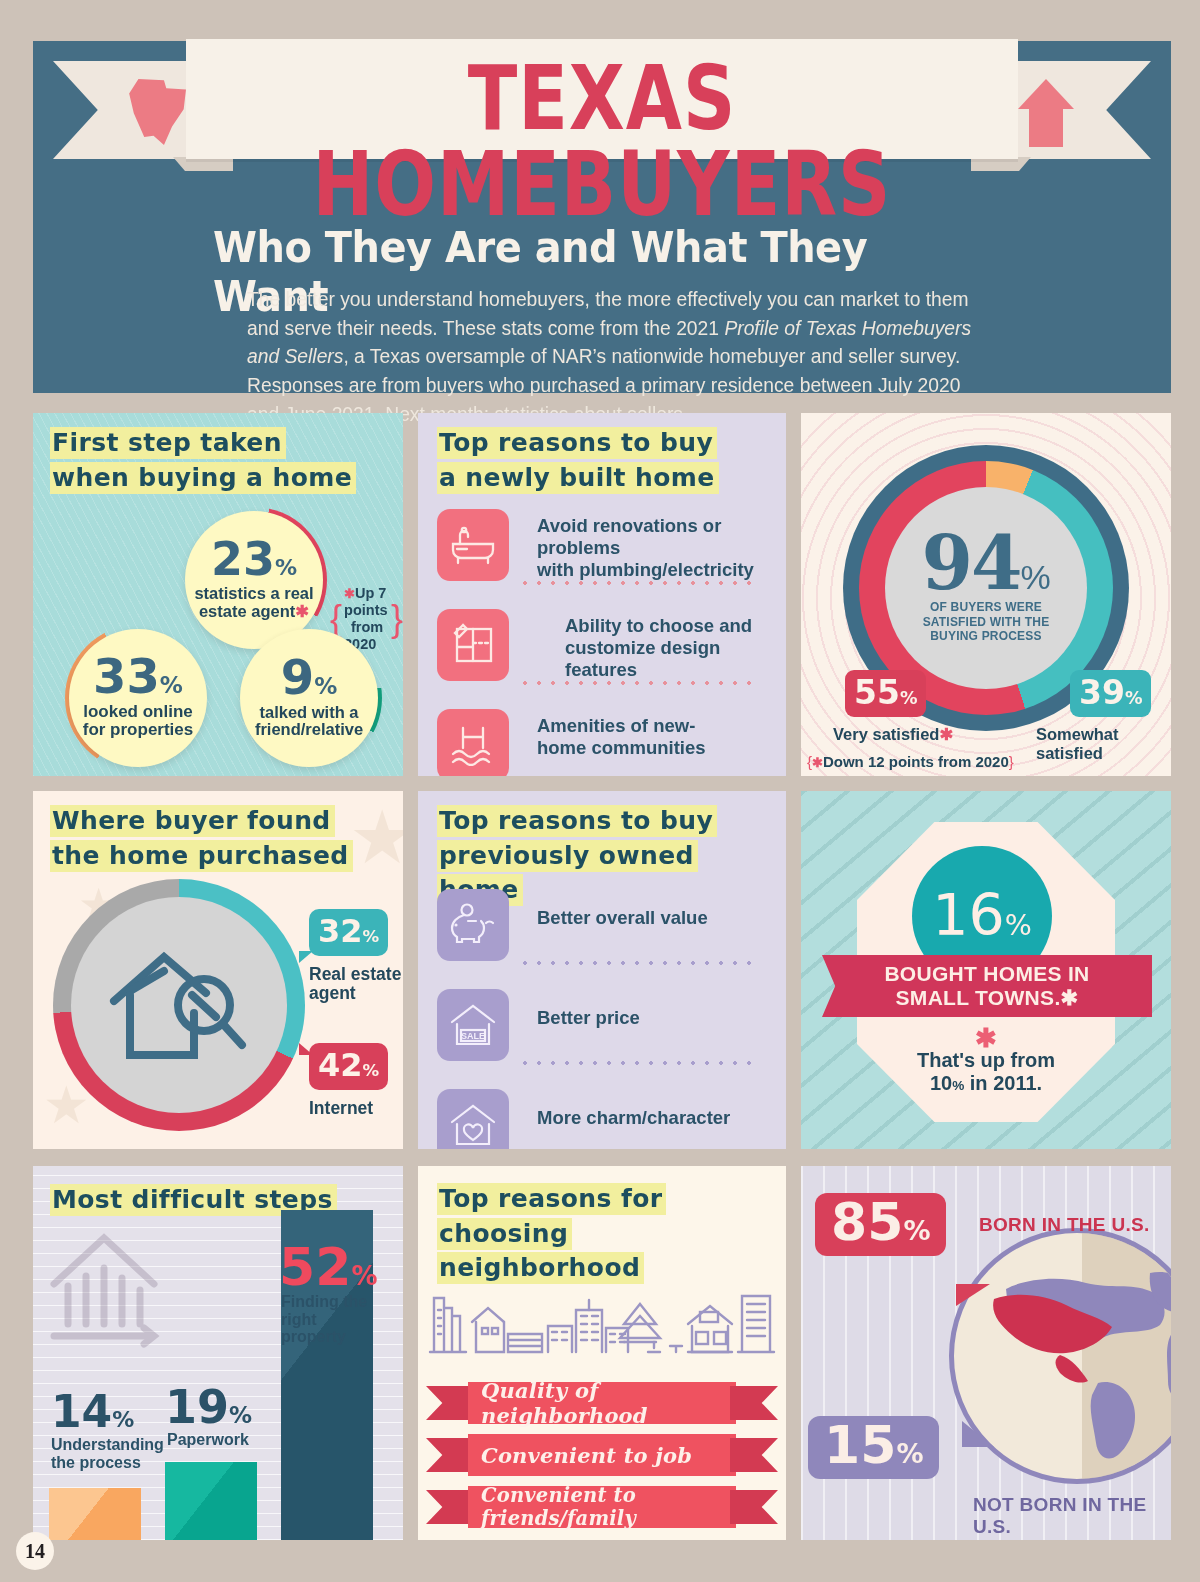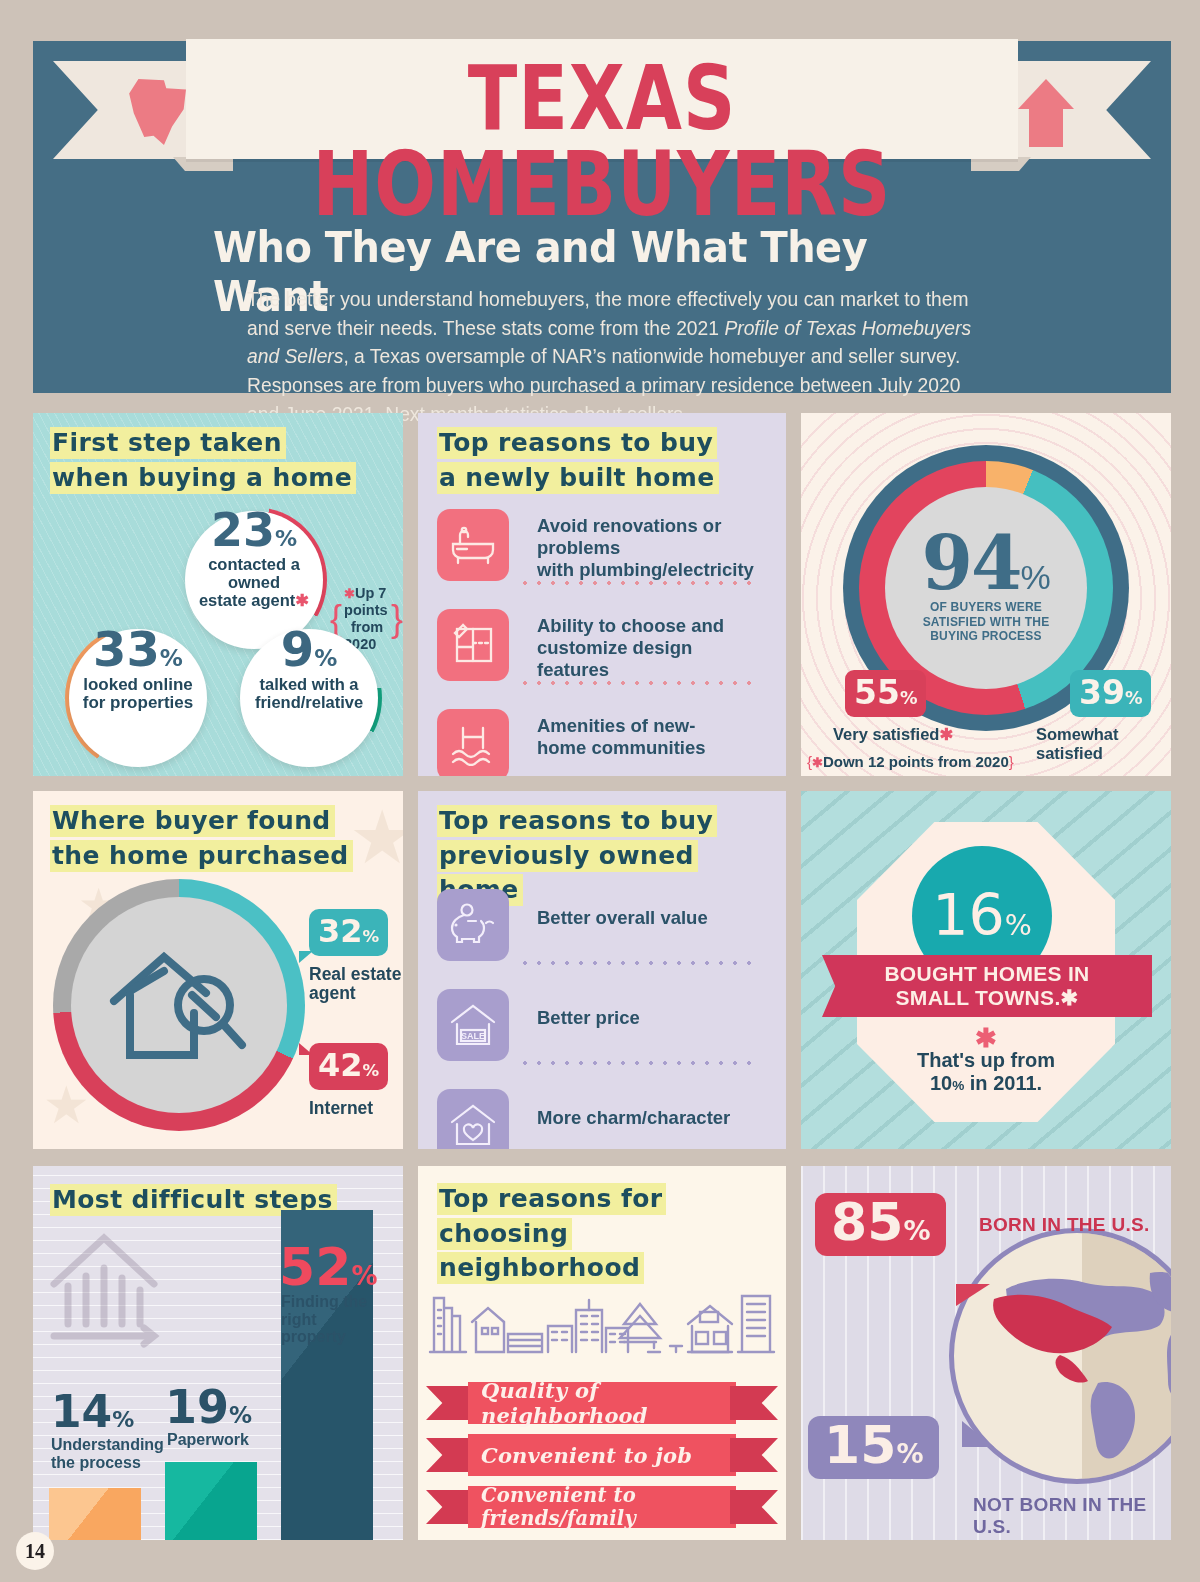--- a/index.html
+++ b/index.html
@@ -95,23 +95,23 @@
   }
 
   
   #panelA { left: 33px; top: 413px; width: 370px; height: 363px;
     background: #a8dcda; padding-left: 22px; }
   #panelA .tex { position: absolute; inset: 0; opacity: .35;
     background-image: repeating-linear-gradient(62deg, rgba(255,255,255,.5) 0 1px, transparent 1px 7px); }
 
   .bubble {
     position: absolute; border-radius: 50%;
-    background: #ffffff;
+    background: #fef9c3;
     box-shadow: 0 3px 7px rgba(60,50,40,.14);
-    display: flex; flex-direction: column; align-items: center; 
+    display: flex; flex-direction: column; align-items: center; justify-content: center;
     text-align: center;
   }
   .bub-num {
     font-family: "DejaVu Sans", sans-serif; font-weight: bold;
     color: #3c6780; line-height: .85;
   }
   .bub-num .pct { font-size: .48em; }
   .bub-lbl {
     font-family: "Liberation Sans", sans-serif; font-weight: bold;
     color: #23485c; line-height: 1.08;
@@ -313,21 +313,21 @@
       <span>when buying a home</span>
     </div>
 
     <div class="arcring" style="left:148px;top:94px;width:146px;height:146px;
         background:conic-gradient(from 12deg,#e2445e 0 30%, rgba(0,0,0,0) 30% 100%);"></div>
     <div class="bubble" style="left:152px;top:98px;width:138px;height:138px;">
       <div class="bub-num" style="font-size:46px;">
         <span>23</span><span class="pct">%</span>
       </div>
       <div class="bub-lbl" style="font-size:16.5px;margin-top:6px;">
-        <span>contacted a owned</span><br>
+        <span>statistics a real</span><br>
         <span>estate agent</span><span class="star">✱</span>
       </div>
     </div>
 
     <div class="note-brace" style="left:297px;top:172px;">
       <span class="bk">{</span>
       <span style="padding:0 2px;">
         <span class="star" style="font-size:13px;">✱</span><span>Up 7 points</span><br>
         <span style="padding-left:7px;">from 2020</span>
       </span>
@@ -375,21 +375,21 @@
           <path d="M8 25h10"></path>
         </svg>
       </div>
       <div class="reason-txt">
         <span>Avoid renovations or problems</span><br>
         <span>with plumbing/electricity</span>
       </div>
     </div>
     <div class="dots" style="left:100px;top:168px;"></div>
 
-    <div class="reason-row" style="left:19px;top:196px;">
+    <div class="reason-row" style="left:19px;top:196px;gap:28px;">
       <div class="ic-tile pink">
         <svg width="48" height="44" viewBox="0 0 48 44" fill="none" stroke="#fde9e4" stroke-width="2.3" stroke-linecap="round">
           <rect x="8" y="6" width="34" height="32"></rect>
           <path d="M24 6v32M8 24h16"></path>
           <path d="M24 20h18" stroke-dasharray="3 3"></path>
           <path d="M14 2l-8 8 4 4 8-8z"></path>
         </svg>
       </div>
       <div class="reason-txt">
         <span>Ability to choose and</span><br>

